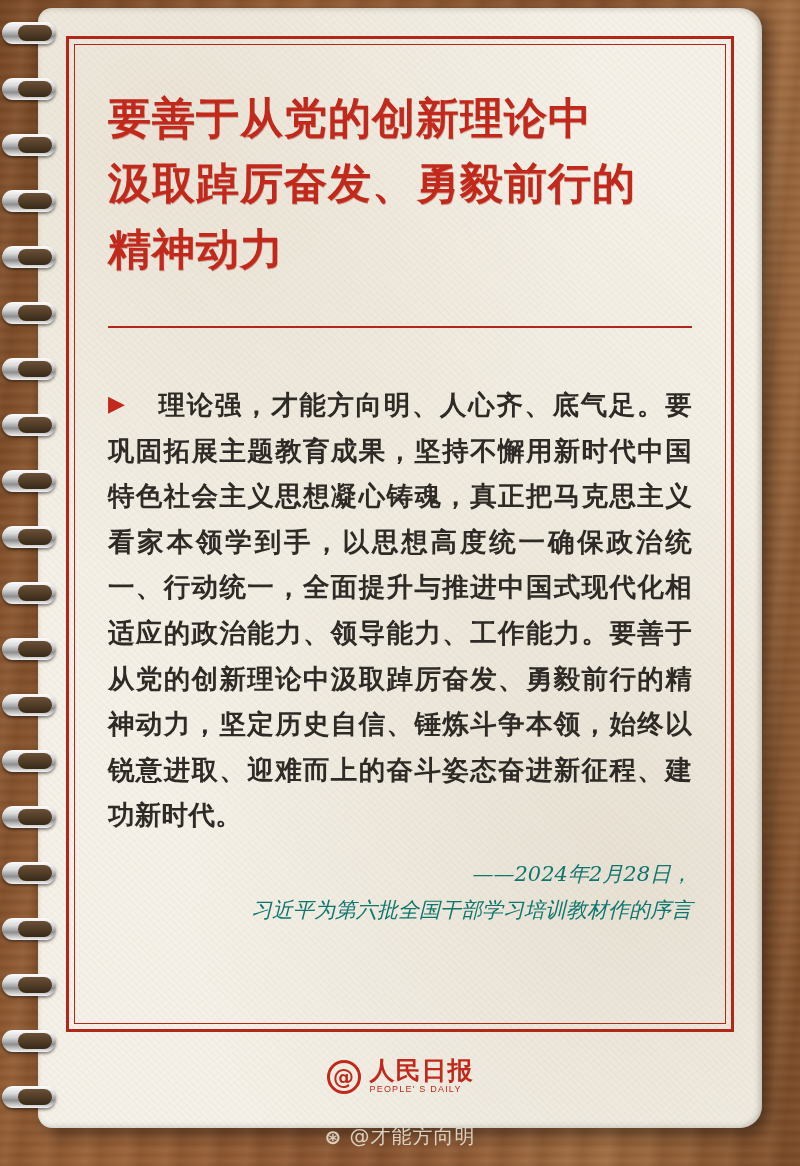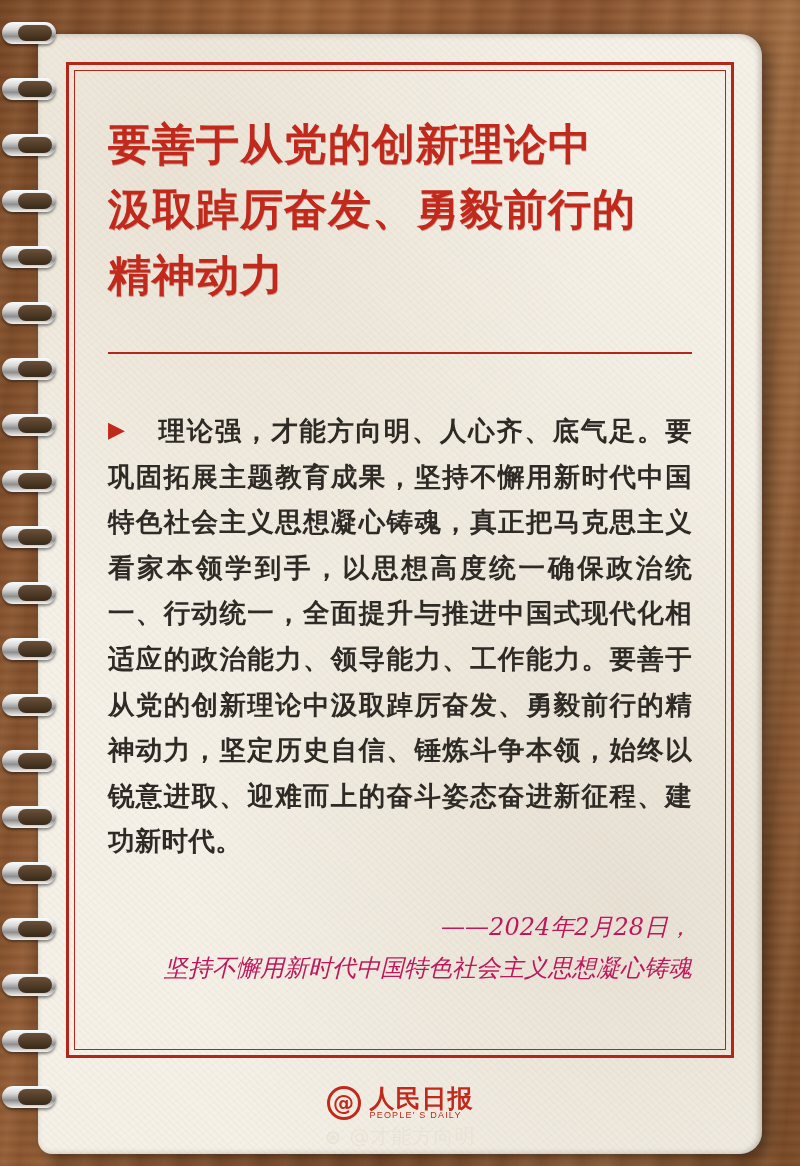--- a/index.html
+++ b/index.html
@@ -76,21 +76,21 @@
     width: 34px;
     height: 16px;
     border-radius: 8px;
     background: linear-gradient(180deg, #6a5038 0%, #3a2a18 100%);
   }
 
   
   .page {
     position: absolute;
     left: 38px;
-    top: 34px;
+    top: 8px;
     width: 724px;
     height: 1120px;
     background: #f5f1e8;
     border-radius: 14px 22px 22px 14px;
     box-shadow: 6px 6px 18px rgba(0,0,0,0.45), -2px 0 6px rgba(0,0,0,0.25) inset;
     overflow: hidden;
   }
   .page::before {
     content: "";
     position: absolute;
@@ -165,25 +165,25 @@
   .tri {
     display: inline-block;
     color: #c0291b;
     font-size: 22px;
     transform: translateY(-3px);
     margin-right: 14px;
   }
   .indent { display: inline-block; width: 18px; }
 
   .attribution {
-    margin-top: 43px;
+    margin-top: 19px;
     text-align: right;
-    color: #be185d;
+    color: #0f766e;
     font-family: "DejaVu Serif", "Liberation Serif", serif;
-    font-size: 24px;
+    font-size: 21px;
     line-height: 1.7;
     font-style: italic;
   }
   .attribution .line2 { display: block; }
 
   
   .footer-logo {
     position: absolute;
     left: 0;
     right: 0;
@@ -207,21 +207,21 @@
     justify-content: center;
     box-sizing: border-box;
   }
   .logo-text {
     display: flex;
     flex-direction: column;
     line-height: 1;
   }
   .logo-cn {
     color: #c0291b;
-    font-family: Liberation Serif, serif;
+    font-family: Liberation Mono, monospace;
     font-size: 25px;
     font-weight: bold;
     letter-spacing: 1px;
   }
   .logo-en {
     color: #c0291b;
     font-family: "Liberation Sans", sans-serif;
     font-size: 9px;
     letter-spacing: 1.2px;
   }
@@ -330,21 +330,21 @@
 精神动力</div>
 
     <div class="rule"></div>
 
     <div class="body-block">
       <span class="tri">▶</span><span class="indent"></span><span>理论强，才能方向明、人心齐、底气足。要巩固拓展主题教育成果，坚持不懈用新时代中国特色社会主义思想凝心铸魂，真正把马克思主义看家本领学到手，以思想高度统一确保政治统一、行动统一，全面提升与推进中国式现代化相适应的政治能力、领导能力、工作能力。要善于从党的创新理论中汲取踔厉奋发、勇毅前行的精神动力，坚定历史自信、锤炼斗争本领，始终以锐意进取、迎难而上的奋斗姿态奋进新征程、建功新时代。</span>
     </div>
 
     <div class="attribution">
       <span>——2024年2月28日，</span>
-      <span class="line2">坚持不懈用新时代中国特色社会主义思想凝心铸魂</span>
+      <span class="line2">习近平为第六批全国干部学习培训教材作的序言</span>
     </div>
   </div>
 
   <div class="footer-logo">
     <div class="logo-mark">@</div>
     <div class="logo-text">
       <span class="logo-cn">人民日报</span>
       <span class="logo-en">PEOPLE' S DAILY</span>
     </div>
   </div>

